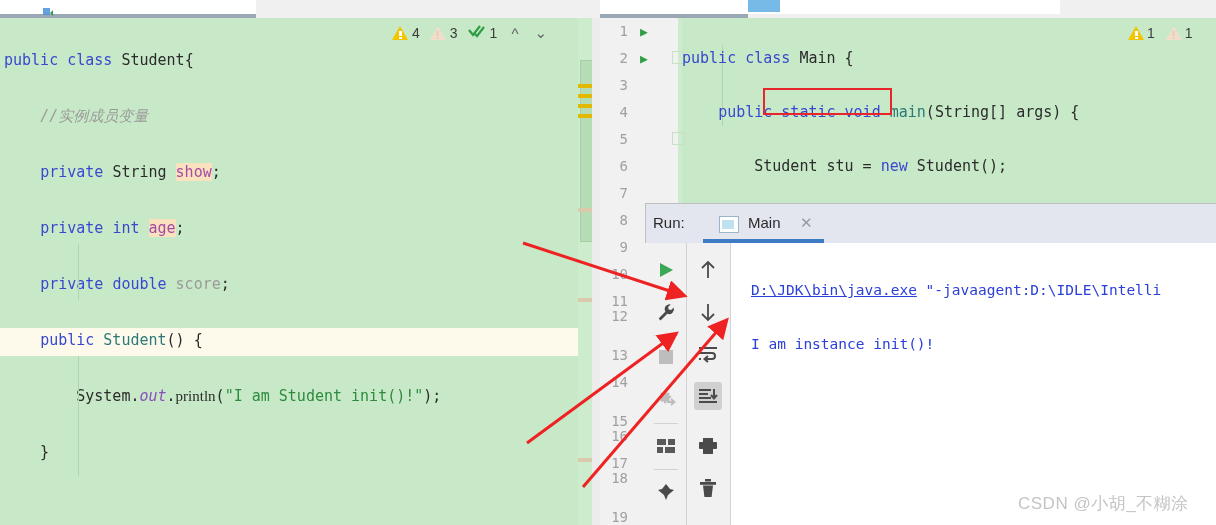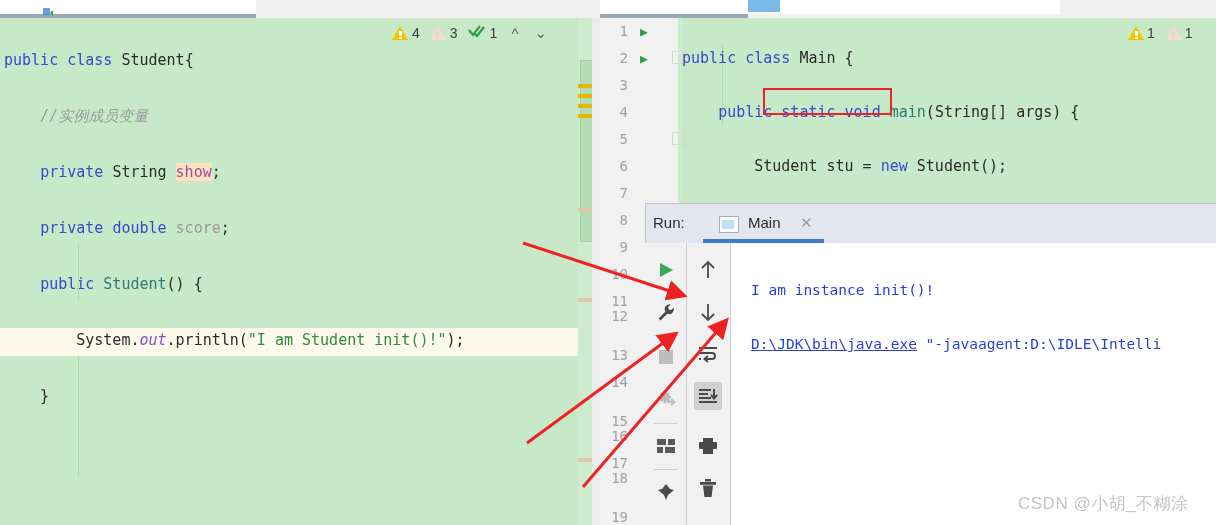--- a/index.html
+++ b/index.html
@@ -37,21 +37,21 @@
   #left-current-line{left:0;top:310px;width:592px;height:28px;background:#fdfaec;}
 
   
   .kw{color:#3a48cf;}
   .typ{color:#2b2b2b;}
   .fldhl{color:#a44ba4;background:#fbe2bf;}
   .str{color:#2e8b3d;}
   .cmt{color:#9a9a9a;font-style:italic;}
   .grey{color:#9a9a9a;}
   .ital{color:#8a4fbd;font-style:italic;}
-  .mth{color:#2b2b2b;}
+  .mth{color:#2b2b2b;font-family:Liberation Serif, serif;}
   .teal{color:#2b7a78;}
 
   
   #left-inspect{left:392px;top:22px;height:22px;display:flex;align-items:center;gap:4px;}
   .warn-tri{width:0;height:0;border-left:8px solid transparent;border-right:8px solid transparent;position:relative;display:inline-block;}
   .warn-tri .bang{position:absolute;left:-1.5px;top:5px;width:3px;height:5px;background:#fff;}
   .warn-tri .dot{position:absolute;left:-1.5px;top:11px;width:3px;height:2px;background:#fff;}
   .tri-yellow{border-bottom:14px solid #f5c400;}
   .tri-pale{border-bottom:14px solid #f2ddcb;}
   .cnt{font-size:14px;color:#3c3c3c;font-family:"Liberation Sans",sans-serif;}
@@ -141,20 +141,21 @@
   <div class="abs" id="tab-right-ul"></div>
   <div class="abs" id="tab-right-sel"></div>
 
   <div class="abs" id="left-editor">
     <div class="abs" id="left-current-line"></div>
 
     <div class="abs mono" id="left-code">
 <span class="ln"><span class="kw">public</span> <span class="kw">class</span> <span class="typ">Student</span>{</span>
 <span class="ln">    <span class="cmt">//实例成员变量</span></span>
 <span class="ln">    <span class="kw">private</span> <span class="typ">String</span> <span class="fldhl">show</span>;</span>
+<span class="ln">    <span class="kw">private</span> <span class="kw">int</span> <span class="fldhl">age</span>;</span>
 <span class="ln">    <span class="kw">private</span> <span class="kw">double</span> <span class="grey">score</span>;</span>
 <span class="ln">    <span class="kw">public</span> <span class="teal">Student</span>() {</span>
 <span class="ln">        <span class="typ">System</span>.<span class="ital">out</span>.<span class="mth">println</span>(<span class="str">"I am Student init()!"</span>);</span>
 <span class="ln">    }</span>
 
 
 
 
 
 
@@ -342,22 +343,22 @@
       <svg width="18" height="19" viewBox="0 0 18 19">
         <rect x="6" y="0" width="6" height="2.5" fill="#4a4a4a"></rect>
         <rect x="1" y="3" width="16" height="2.8" fill="#4a4a4a"></rect>
         <path d="M4 6.5 L14 6.5 L12.6 18 L5.4 18 Z" fill="#4a4a4a"></path>
       </svg>
     </div>
   </div>
 
   <div class="abs" id="console">
     <div class="mono" id="console-text">
+<span class="cline"><span class="clink">D:\JDK\bin\java.exe</span><span> "-javaagent:D:\IDLE\Intelli</span></span>
 <span class="cline">I am instance init()!</span>
-<span class="cline"><span class="clink">D:\JDK\bin\java.exe</span><span> "-javaagent:D:\IDLE\Intelli</span></span>
 <span class="cline"> </span>
 
     </div>
   </div>
 
   <svg class="abs" id="arrows">
     <defs>
       <marker id="ah" markerWidth="7" markerHeight="7" refX="5" refY="3.5" orient="auto">
         <path d="M0 0 L7 3.5 L0 7 Z" fill="#ee2222"></path>
       </marker>

